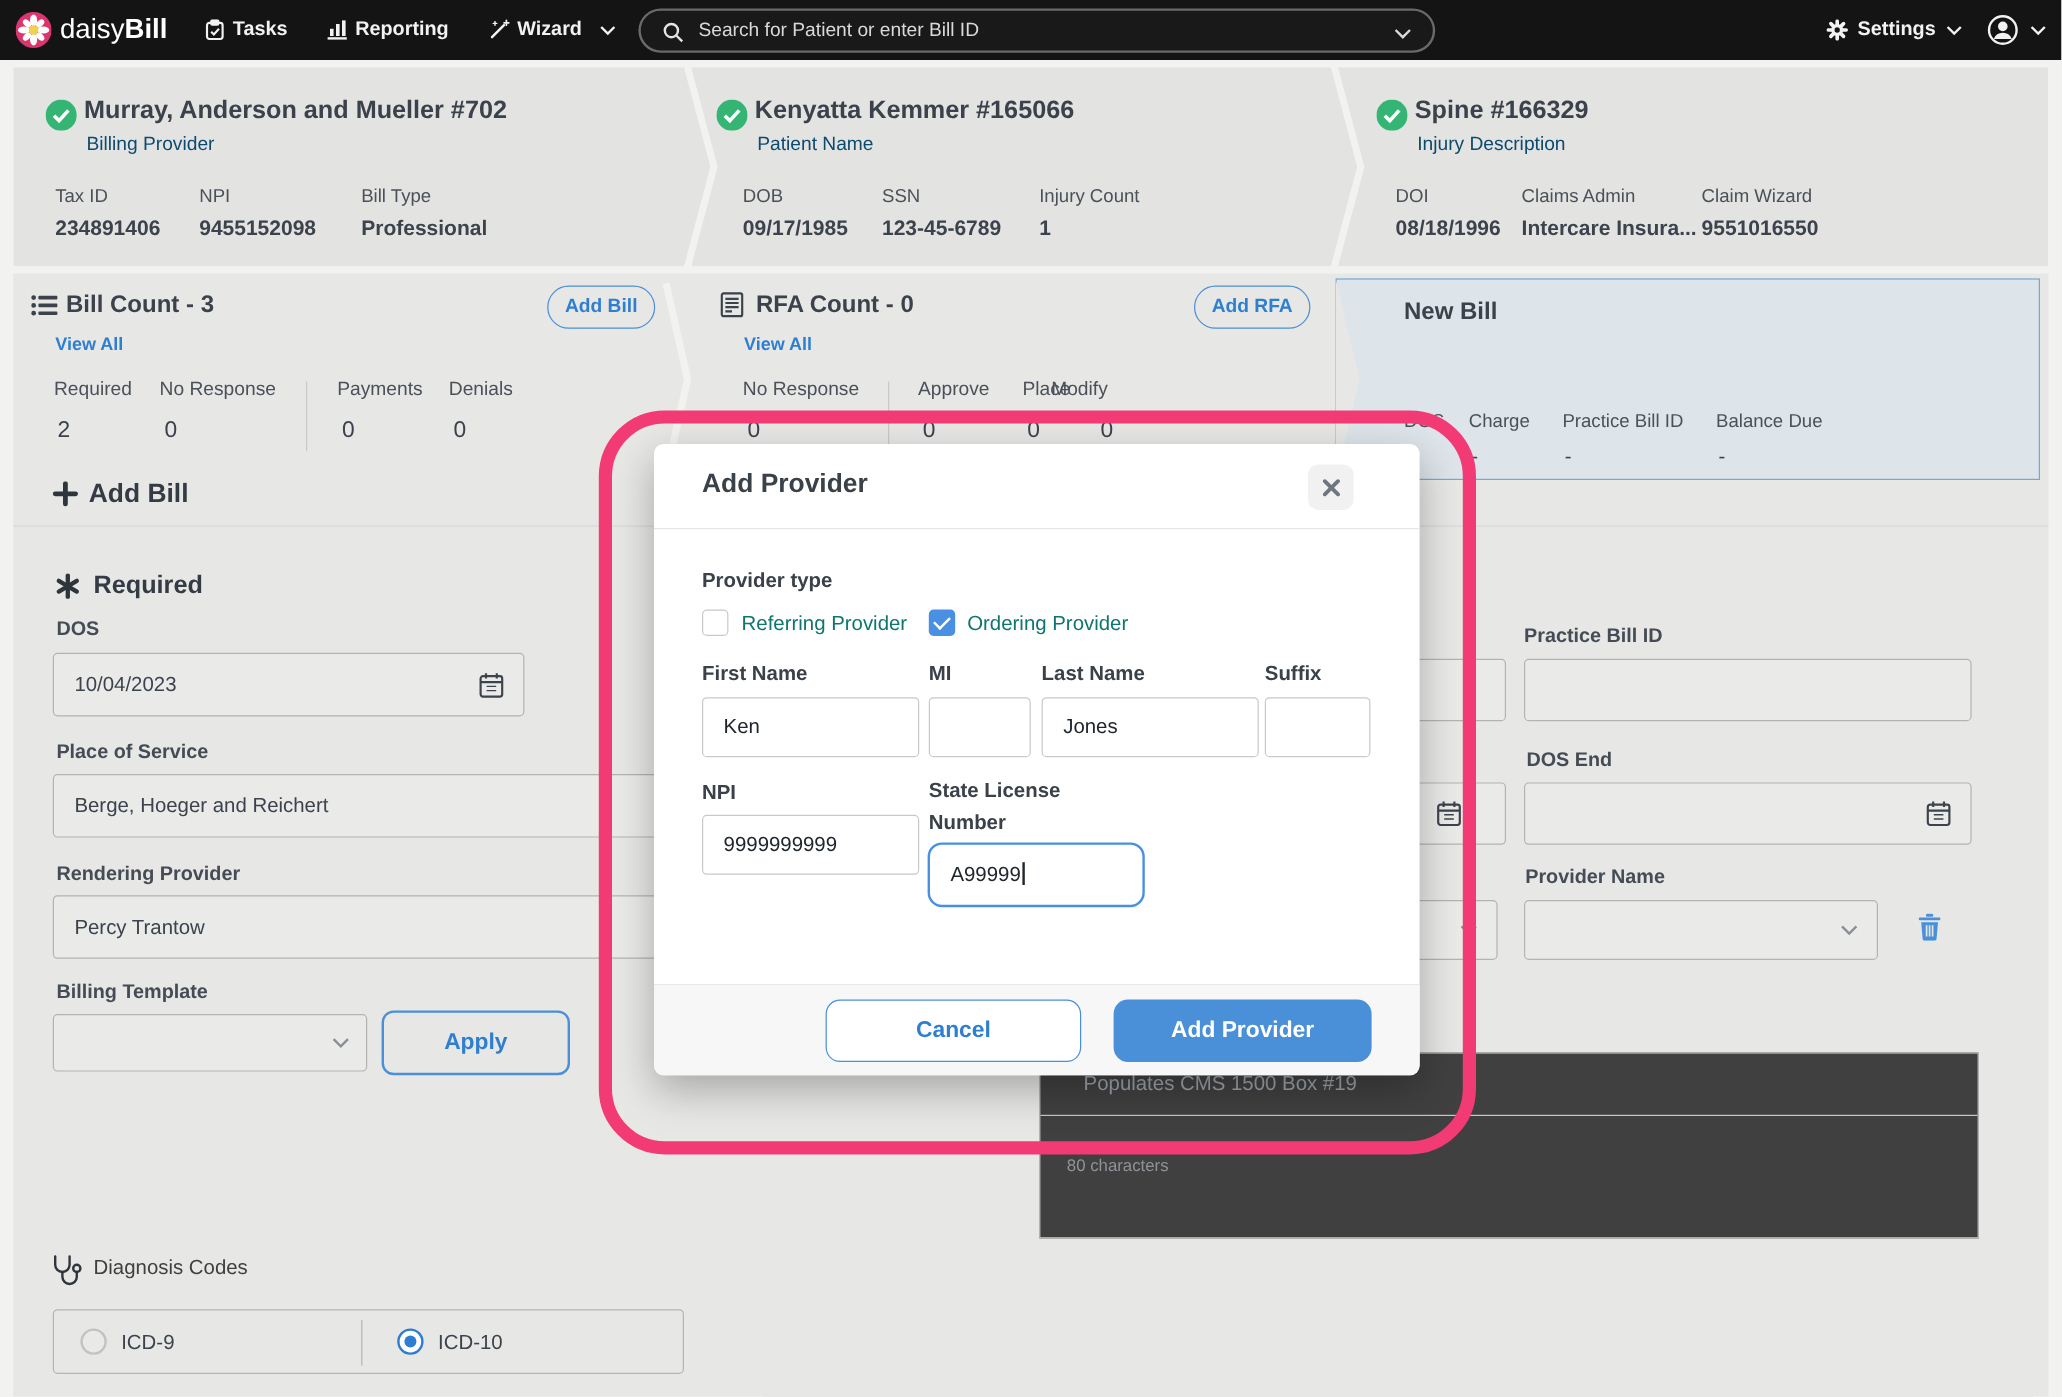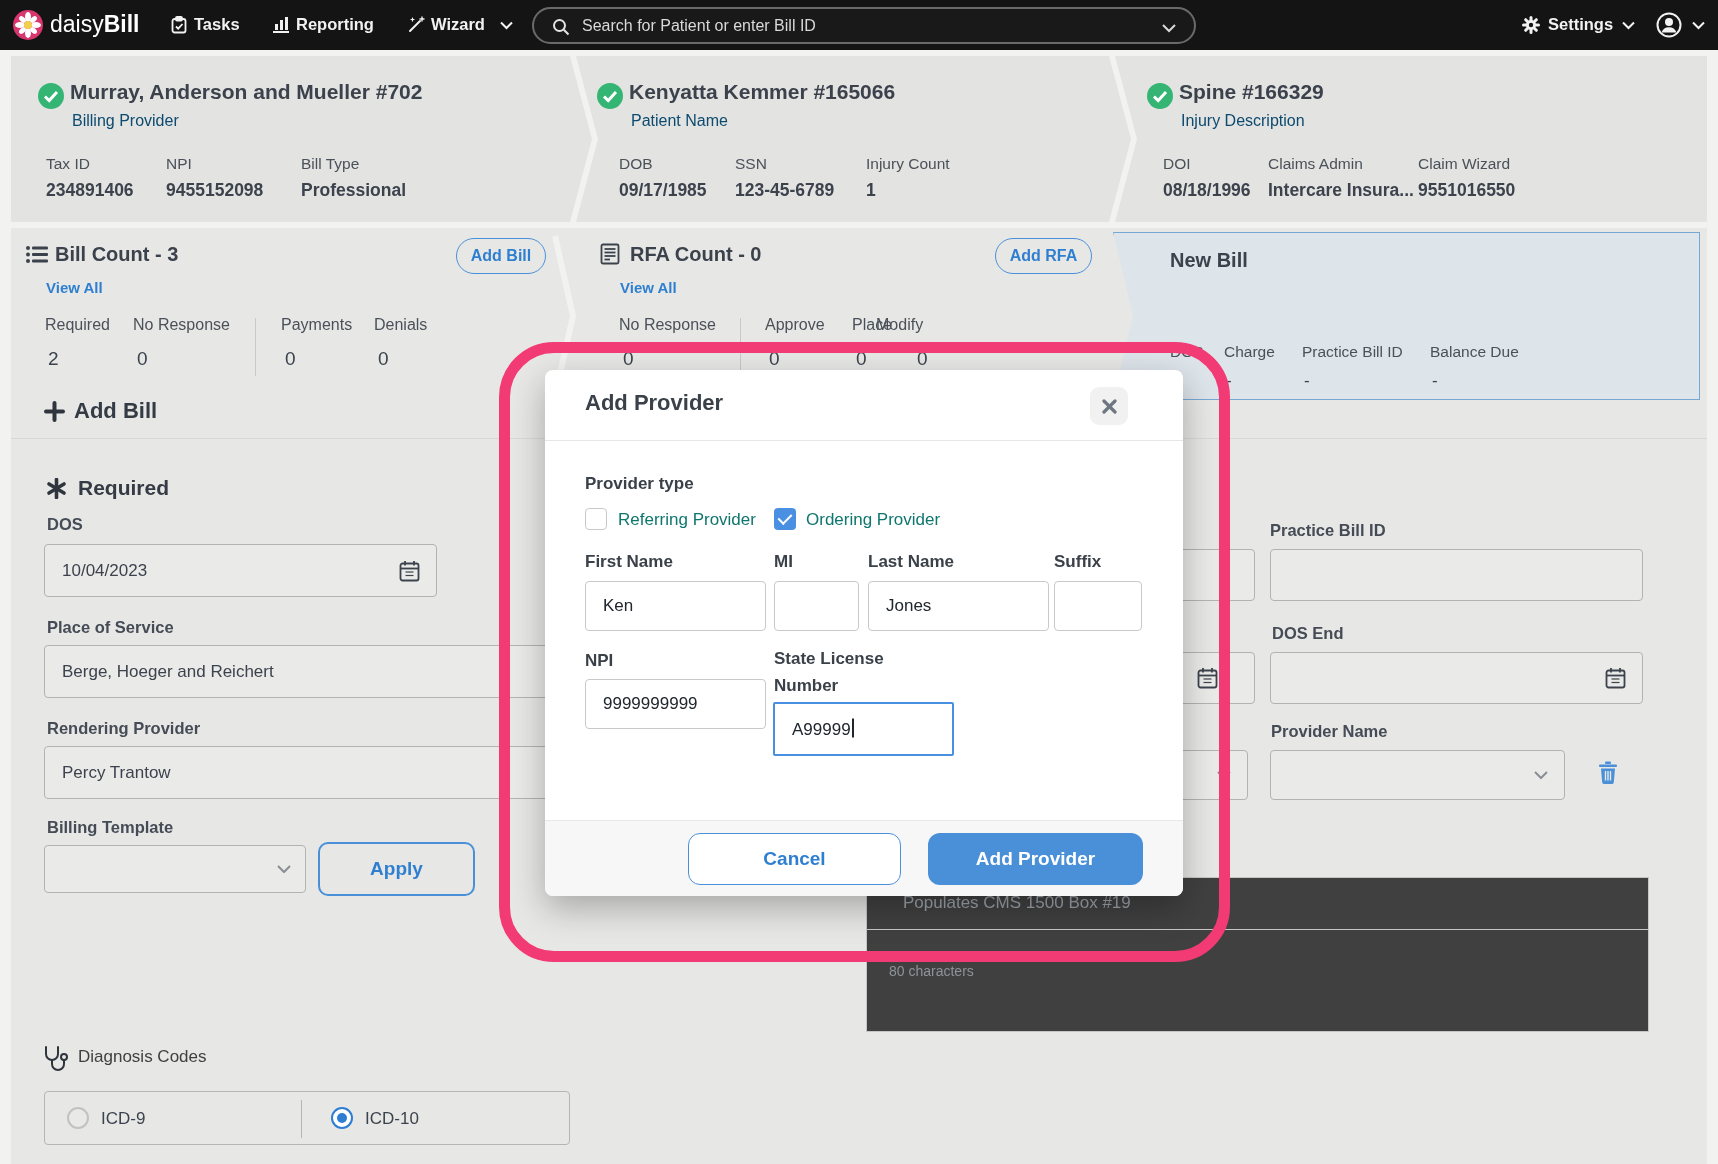--- a/index.html
+++ b/index.html
@@ -85,21 +85,21 @@
   .modal .mdiv { position:absolute; left:0; top:70px; width:100%; height:1px; background:#e6e6e6; }
   .mlbl { position:absolute; font-size:17px; font-weight:bold; color:#3a4149; }
   .mcheck { position:absolute; width:22px; height:22px; border-radius:4px; cursor:pointer; }
   .mcheck.off { background:#fff; border:1.5px solid #c9c9c9; }
   .mcheck.on { background:#4a90e2; }
   .mcheck.on::after { content:""; position:absolute; left:7px; top:3px; width:6px; height:11px;
     border:solid #fff; border-width:0 2.5px 2.5px 0; transform:rotate(45deg); }
   .mcb-lbl { position:absolute; font-size:17px; color:#0f766e; }
   .minput { position:absolute; height:50px; background:#fff; border:1px solid #c9c9c9; border-radius:4px; }
   .minput .ival { position:absolute; left:17px; top:50%; transform:translateY(-50%); font-size:17px; color:#20262e; }
-  .minput.focus { border:2px solid #4a90e2; border-radius:2px; height:54px; }
+  .minput.focus { border:2px solid #4a90e2; border-radius:12px; height:54px; }
   .cursorbar { display:inline-block; width:2px; height:19px; background:#20262e; vertical-align:-3px; margin-left:1px; }
   .mfooter { position:absolute; left:0; top:450px; width:100%; height:76px; background:#f7f7f7;
     border-top:1px solid #e8e8e8; border-radius:0 0 8px 8px; }
   .btn-cancel { position:absolute; left:143px; top:12px; width:213px; height:52px; background:#fff;
     border:1.5px solid #4a90d9; border-radius:12px; color:#2f7fd1; font-weight:bold; font-size:19px;
     display:flex; align-items:center; justify-content:center; cursor:pointer; }
   .btn-primary { position:absolute; left:383px; top:12px; width:215px; height:52px; background:#4a90d9;
     border:none; border-radius:12px; color:#ffffff; font-weight:bold; font-size:19px;
     display:flex; align-items:center; justify-content:center; cursor:pointer; }
 

